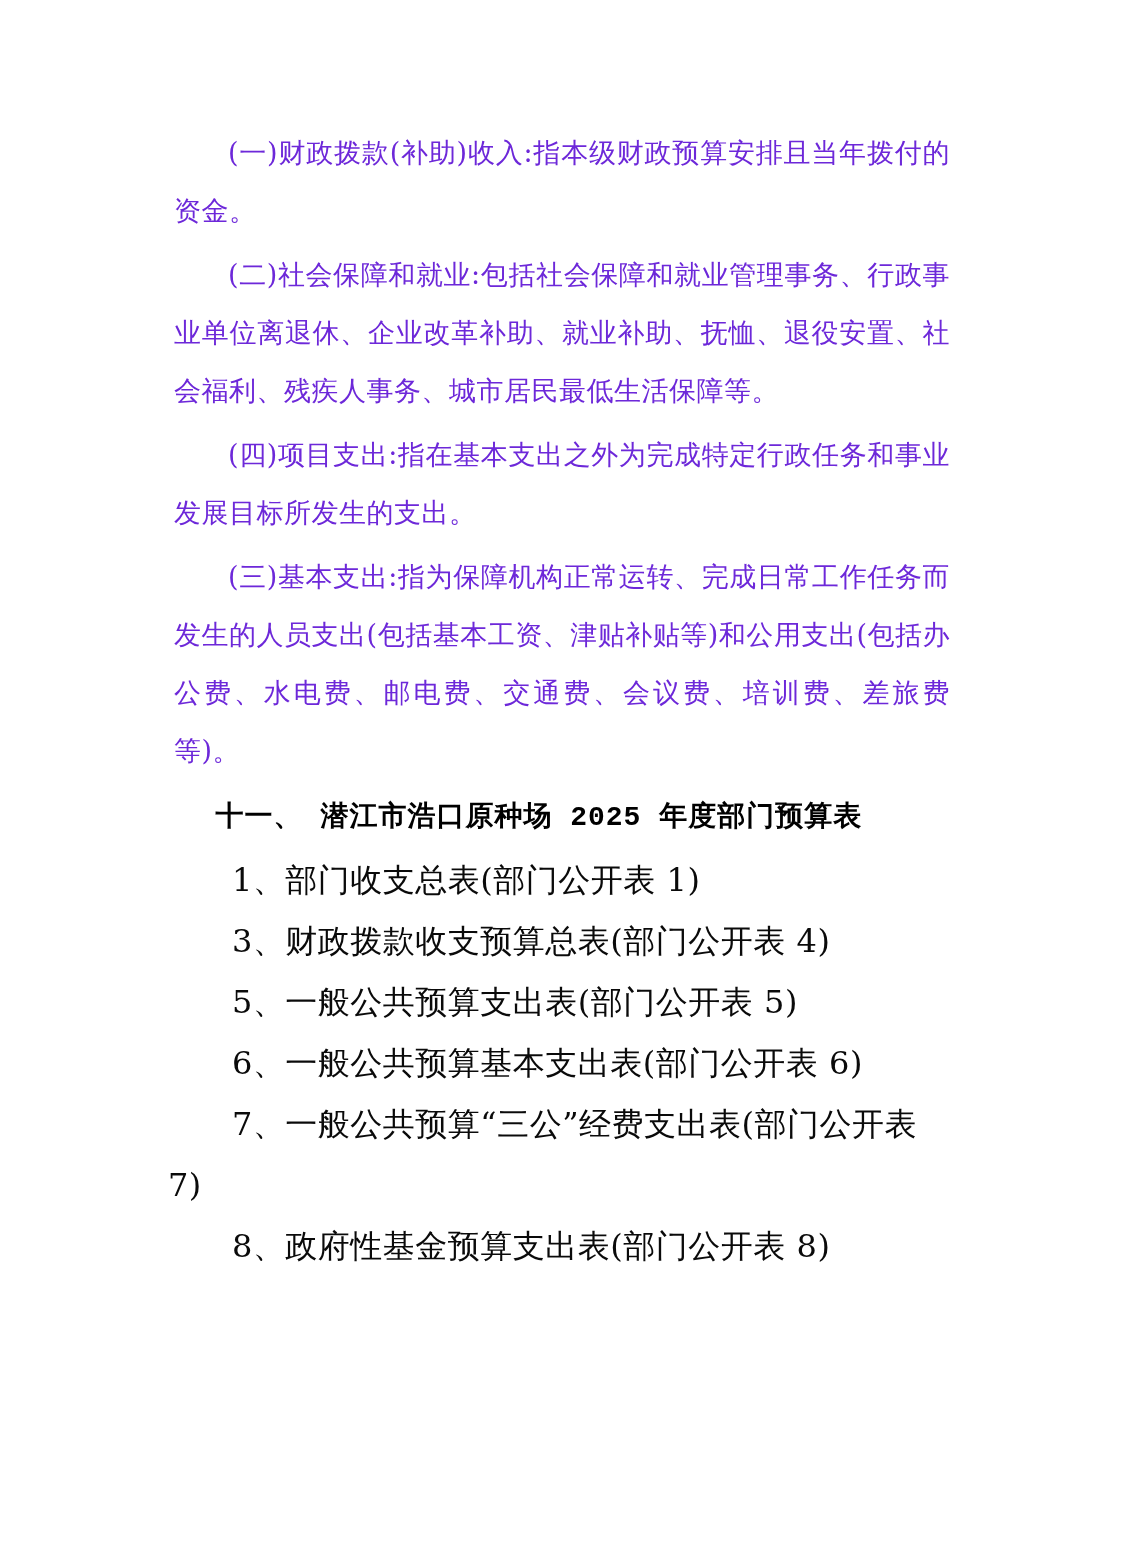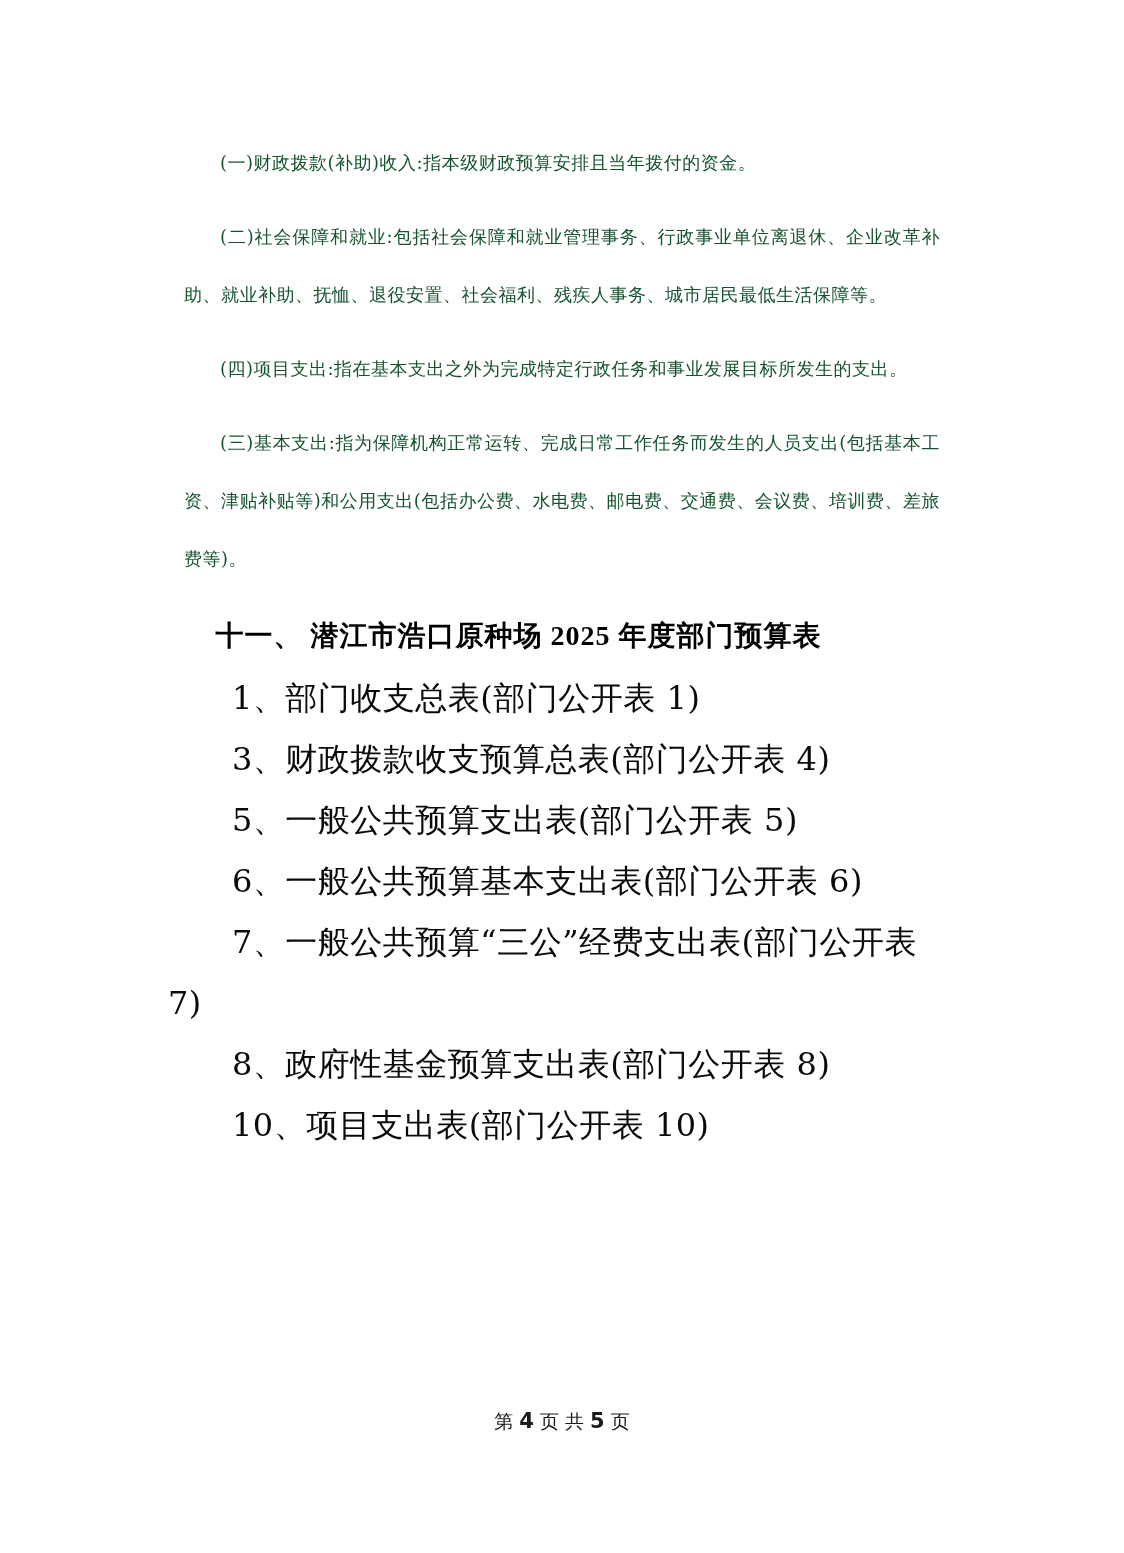--- a/index.html
+++ b/index.html
@@ -16,31 +16,31 @@
     font-family: "DejaVu Serif", serif;
     color: #000000;
   }
   .content {
     position: absolute;
     left: 168px;
     right: 168px;
     top: 118px;
   }
   .body-text p {
-    margin: 16px;
-    font-size: 18px;
+    margin: 6px;
+    font-size: 27px;
     line-height: 58px;
     text-align: justify;
     text-indent: 2em;
     letter-spacing: 0.5px;
-    color: #14532d;
+    color: #6d28d9;
   }
   .section-heading {
     margin: 4px 0 0 0;
-    font-family: Liberation Serif, serif;
+    font-family: Liberation Mono, monospace;
     font-weight: 700;
     font-size: 28px;
     line-height: 64px;
     text-indent: 1.7em;
     letter-spacing: 1px;
     color: #000000;
   }
   .table-list p {
     margin: 0;
     font-size: 32px;
@@ -85,21 +85,17 @@
 
     <h2 class="section-heading">十一、 潜江市浩口原种场 2025 年度部门预算表</h2>
 
     <div class="table-list">
       <p>1、部门收支总表(部门公开表 1)</p>
       <p>3、财政拨款收支预算总表(部门公开表 4)</p>
       <p>5、一般公共预算支出表(部门公开表 5)</p>
       <p>6、一般公共预算基本支出表(部门公开表 6)</p>
       <p>7、一般公共预算“三公”经费支出表(部门公开表 7)</p>
       <p>8、政府性基金预算支出表(部门公开表 8)</p>
-      <p>10、项目支出表(部门公开表 10)</p>
     </div>
 
   </div>
 
-  <div class="page-footer">
-    <span>第</span><b>4</b><span>页 共</span><b>5</b><span>页</span>
-  </div>
 </div>
 
 </body></html>

